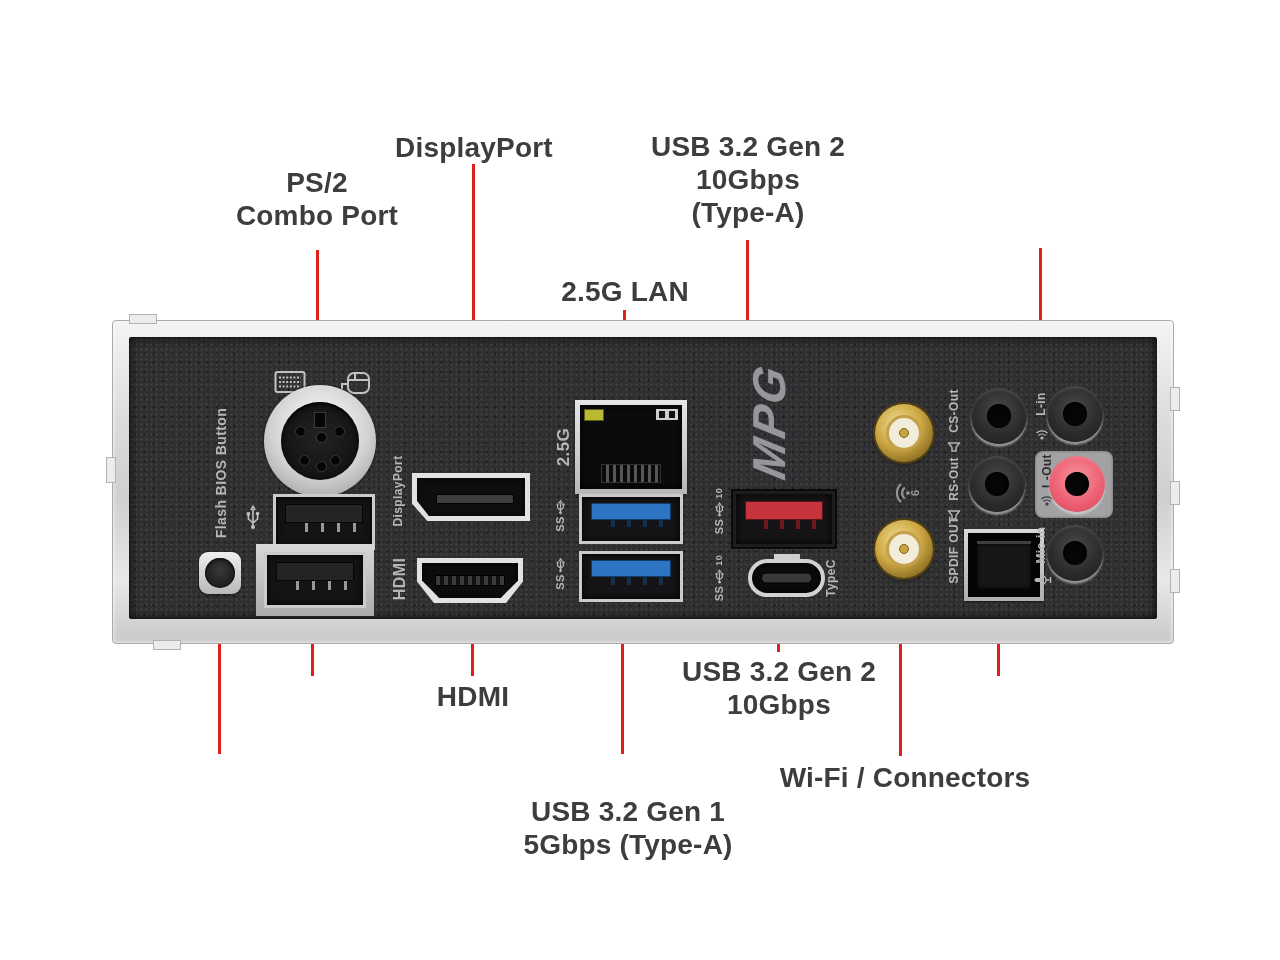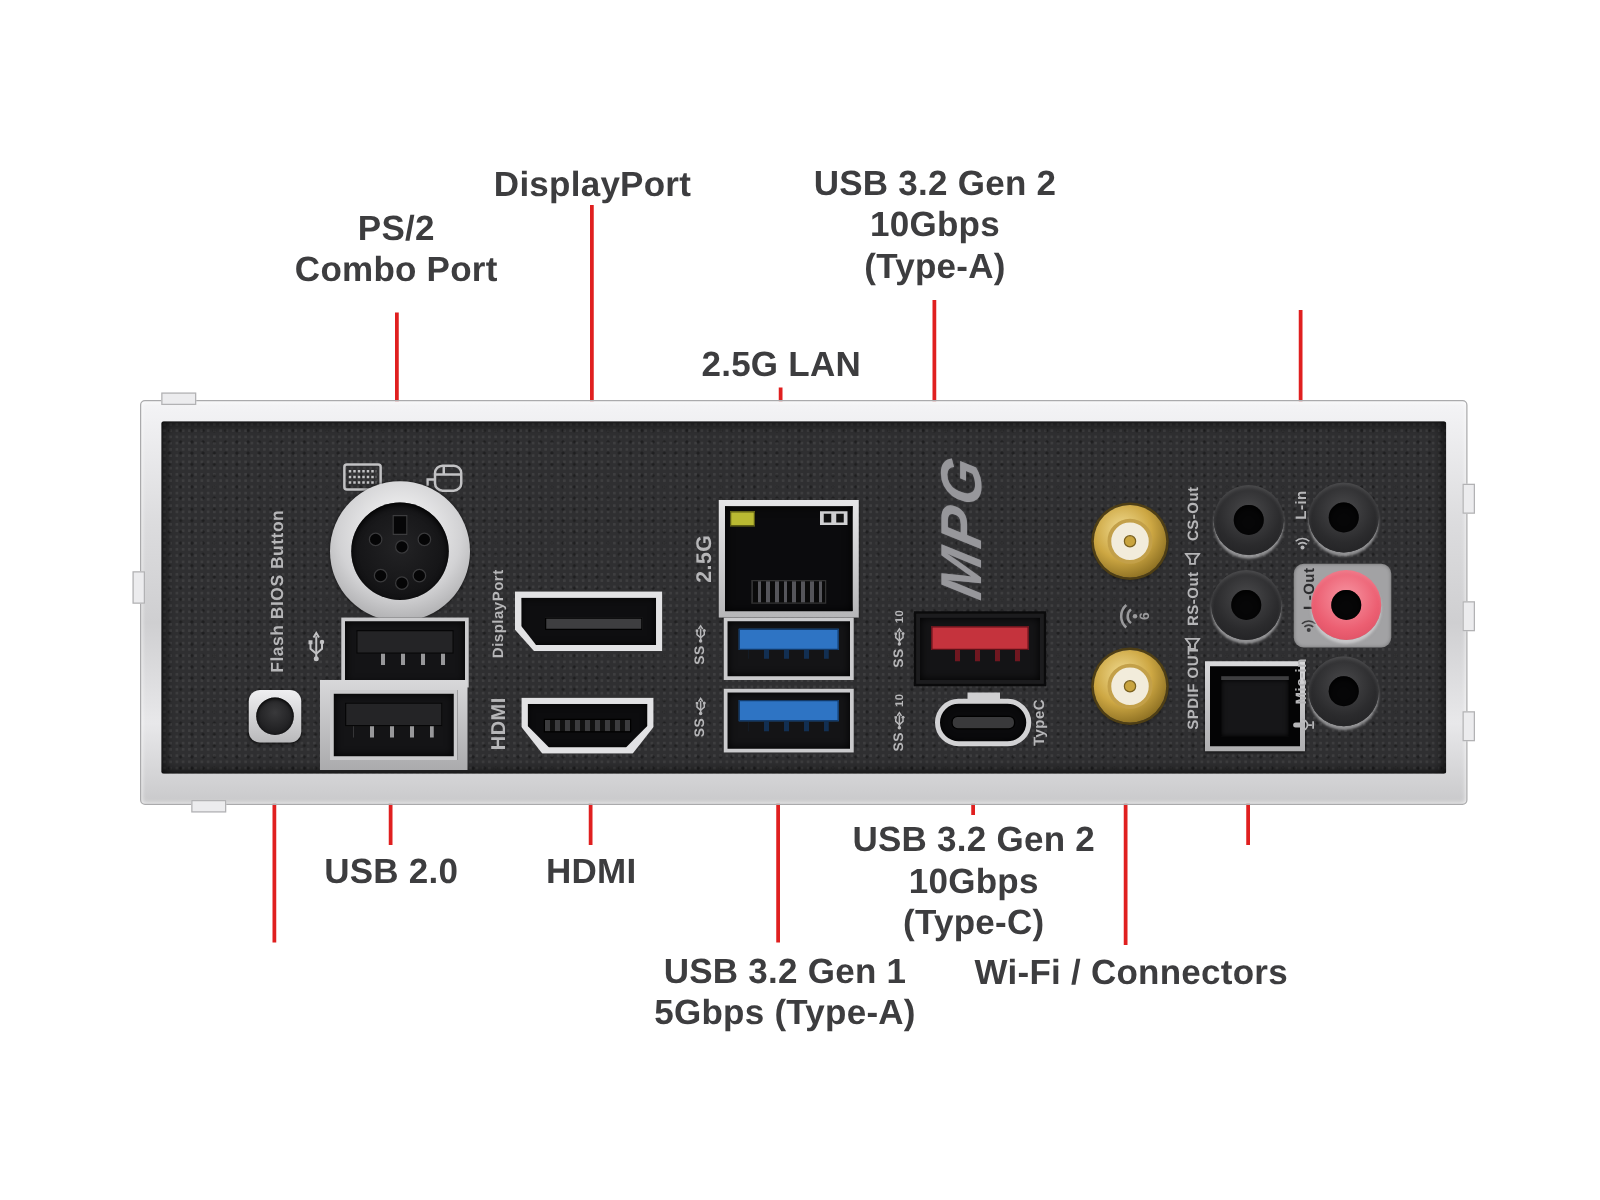--- a/index.html
+++ b/index.html
@@ -126,32 +126,28 @@
   </div>
   <div class="callout" style="left:495px;top:275px;width:260px;">
     <div>2.5G LAN</div>
   </div>
   <div class="callout" style="left:618px;top:130px;width:260px;">
     <div>USB 3.2 Gen 2</div>
     <div>10Gbps</div>
     <div>(Type-A)</div>
   </div>
 
-  <div class="callout" style="left:183px;top:680px;width:260px;">
-    <div>USB 2.0</div>
-  </div>
   <div class="callout" style="left:343px;top:680px;width:260px;">
     <div>HDMI</div>
   </div>
   <div class="callout" style="left:649px;top:655px;width:260px;">
     <div>USB 3.2 Gen 2</div>
     <div>10Gbps</div>
-    <div>(Type-C)</div>
-  </div>
-  <div class="callout" style="left:468px;top:760px;width:320px;">
+  </div>
+  <div class="callout" style="left:468px;top:795px;width:320px;">
     <div>USB 3.2 Gen 1</div>
     <div>5Gbps (Type-A)</div>
   </div>
   <div class="callout" style="left:745px;top:761px;width:320px;">
     <div>Wi-Fi / Connectors</div>
   </div>
 
   <div class="lead" style="left:316px;top:250px;height:146px;"></div>
   <div class="dot" style="left:312px;top:390px;"></div>
   <div class="lead" style="left:472px;top:164px;height:308px;"></div>

